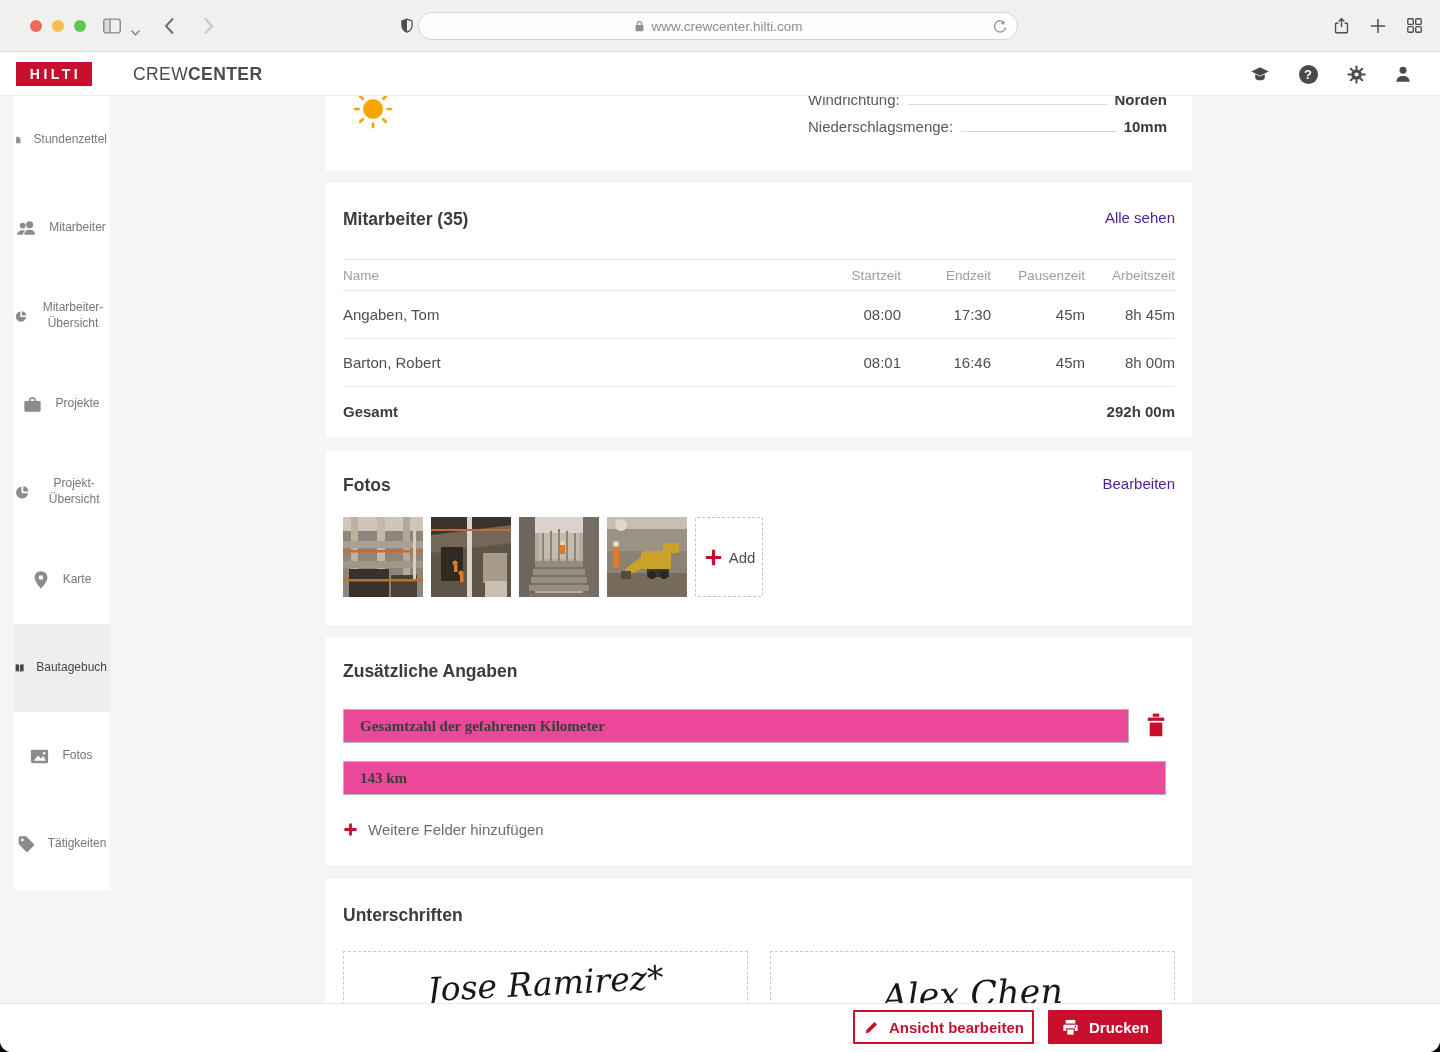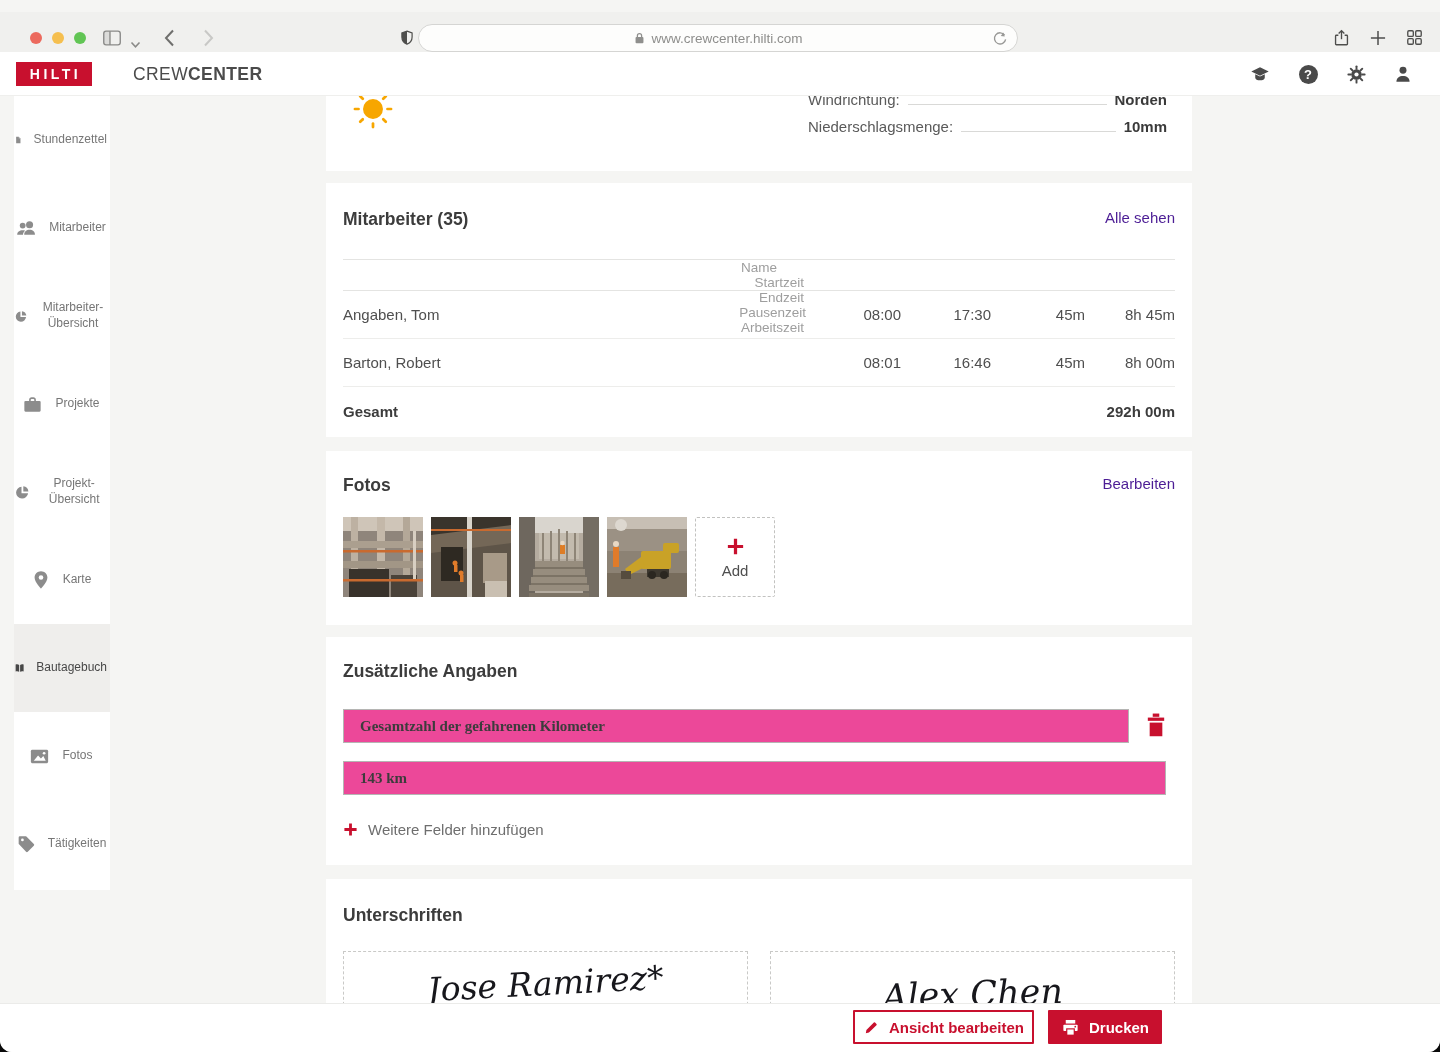--- a/index.html
+++ b/index.html
@@ -4,21 +4,21 @@
 <title>CrewCenter</title>
 <style>
   * { margin:0; padding:0; box-sizing:border-box; }
   html,body { width:1440px; height:1052px; background:#0a0a0a; }
   body { font-family:"Liberation Sans","DejaVu Sans",sans-serif; -webkit-font-smoothing:antialiased; }
   .window { position:relative; width:1440px; height:1052px; background:#F5F5F3;
             border-radius:0 0 12px 12px; overflow:hidden; }
 
   
   .chrome { position:absolute; inset:0 0 auto 0; height:52px; background:#F0F0EE;
-            border-bottom:1px solid #DCDCDA;margin-top:12px; }
+            border-bottom:1px solid #DCDCDA; }
   .lights { position:absolute; left:30px; top:20px; display:flex; gap:10px; }
   .light { width:12px; height:12px; border-radius:50%; }
   .chrome-ico { position:absolute; top:15px; color:#7B7B7B; }
   .urlfield { position:absolute; left:418px; top:12px; width:600px; height:28px;
               background:#FDFDFC; border:1px solid #D5D5D3; border-radius:14px;
               display:flex; align-items:center; justify-content:center; gap:7px; }
   .urltext { font-size:13.5px; color:#8E8E8C; }
   .reload { position:absolute; right:9px; top:6px; }
 
   
@@ -65,33 +65,33 @@
   .wx-col.one { left:86px;  width:365px; }
   .wx-col.two { left:482px; width:359px; }
   .wx-row { display:flex; align-items:baseline; height:27px; }
   .wx-label { font-size:15px; color:#5A5A5A; }
   .leader { flex:1; border-bottom:1px solid #D9D9D7; margin:0 8px 4px 8px; }
   .wx-value { font-size:15px; font-weight:700; color:#3A3A3A; }
 
   
   .table { margin:29px 17px 0; }
   .thead { display:flex; align-items:center; height:32px; border-top:1px solid #E4E4E2;
-           border-bottom:1px solid #E4E4E2; color:#9E9E9E; font-size:13.5px;flex-direction:column; }
+           border-bottom:1px solid #E4E4E2; color:#9E9E9E; font-size:13.5px; }
   .trow { display:flex; align-items:center; height:48px; font-size:15px; color:#4F4F4F;
           border-bottom:1px solid #EDEDEB; cursor:pointer; }
   .trow.total { border-bottom:none; font-weight:700; color:#3C3C3C; cursor:default; }
   .c-name { flex:1; }
   .c-num { width:90px; text-align:right; }
   .c-num.pause { width:94px; }
 
   
   .thumbs { position:absolute; left:17px; top:66px; display:flex; gap:8px; }
   .thumb { width:80px; height:80px; overflow:hidden; cursor:pointer; }
-  .add-box { width:80px; height:80px; border:1px dashed #C2C2C0; border-radius:2px;
-             display:flex; flex-direction:column; align-items:center; justify-content:center;
+  .add-box { width:68px; height:80px; border:1px dashed #C2C2C0; border-radius:2px;
+             display:flex; align-items:center; justify-content:center;
              gap:5px; cursor:pointer; background:#fff; }
   .add-box .add-lbl { font-size:15px; color:#4F4F4F; }
 
   
   .field { position:absolute; left:17px; height:34px; border:1px solid #B5B5B3; background:#ec4899;
            font-family:Liberation Serif, serif; font-size:15px; font-weight:700; color:#3C3C3C;
            padding:16px 16px; outline:none; }
   .field.f1 { top:72px;  width:786px; }
   .field.f2 { top:124px; width:823px; }
   .trash-btn { position:absolute; left:818px; top:76px; width:24px; height:26px; border:none;

